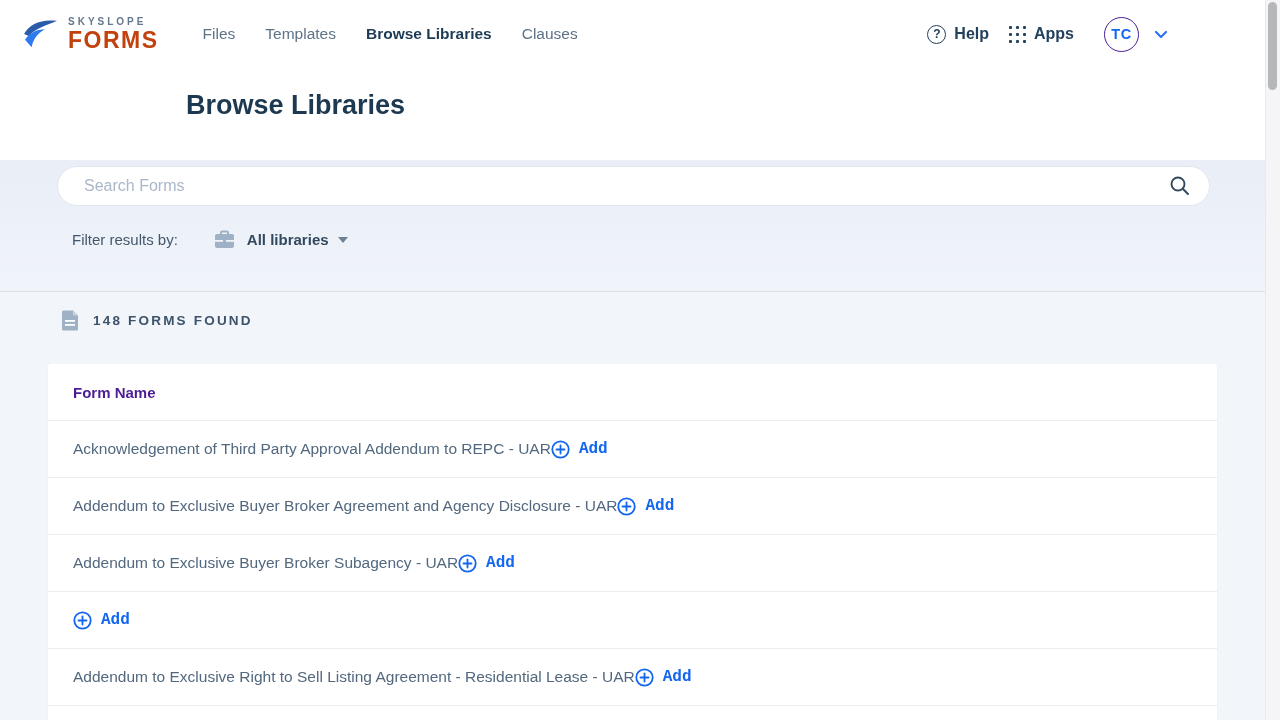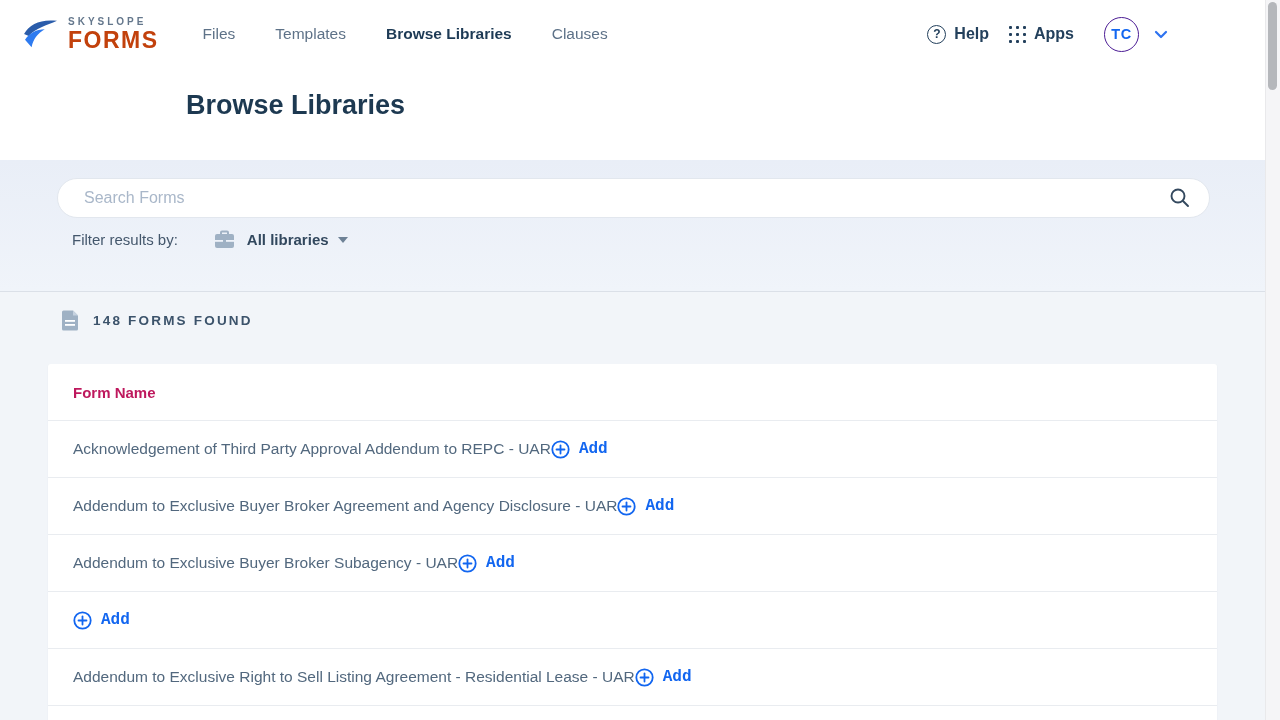--- a/index.html
+++ b/index.html
@@ -13,60 +13,60 @@
   .scrollbar-thumb { position:absolute; top:2px; left:2px; width:9px; height:88px;
     background:#b5b7bb; border-radius:5px; }
 
   
   .header { position:absolute; top:0; left:0; width:1265px; height:160px; background:#ffffff; z-index:5; }
   .topbar { display:flex; align-items:center; height:68px; padding-left:22px; }
   .logo { display:flex; align-items:center; gap:8px; }
   .logo-text { display:flex; flex-direction:column; line-height:1; }
   .logo-top { font-size:10px; font-weight:700; letter-spacing:3px; color:#64778c; margin-bottom:2px; }
   .logo-bottom { font-size:23px; font-weight:700; letter-spacing:1.5px; color:#c2410c; }
-  .nav { display:flex; align-items:flex-start; gap:40px; margin-left:44px; font-size:15.5px; color:#5e7288; }
+  .nav { display:flex; align-items:flex-start; gap:30px; margin-left:44px; font-size:15.5px; color:#5e7288; }
   .nav-item { cursor:pointer; white-space:nowrap; }
   .nav-item.active { color:#1d3a55; font-weight:700; }
   .actions { margin-left:auto; margin-right:97px; display:flex; align-items:center; }
   .action-btn { display:flex; align-items:center; gap:8px; font-size:16px; font-weight:700;
     color:#23405c; cursor:pointer; }
   .action-btn + .action-btn { margin-left:20px; }
   .help-circle { width:19px; height:19px; border:1.7px solid #23405c; border-radius:50%;
     display:flex; align-items:center; justify-content:center; font-size:12px; font-weight:700; color:#23405c; }
   .avatar { width:35px; height:35px; border-radius:50%; background:#ffffff; border:1px solid #4c1d95;
     display:flex; align-items:center; justify-content:center; color:#1266f0;
     font-size:14.5px; font-weight:700; letter-spacing:0.5px; margin-left:30px; cursor:pointer; }
   .chevron { margin-left:15px; cursor:pointer; display:flex; align-items:center; }
   .page-title { position:absolute; left:186px; top:90px; font-size:27px; font-weight:700; color:#1d3951; }
 
   
   .search-section { position:absolute; top:160px; left:0; width:1265px; height:132px;
     background:linear-gradient(180deg,#e9eef7 0%, #f0f4fa 100%); border-bottom:1px solid #dbe0e8; }
-  .search-box { position:absolute; left:57px; top:18px; width:1153px; height:40px; background:#ffffff;
+  .search-box { position:absolute; left:57px; top:6px; width:1153px; height:40px; background:#ffffff;
     border:1px solid #e2e7ee; border-radius:21px; display:flex; align-items:center;
     padding:0 18px 0 26px; }
   .search-input { flex:1; border:none; outline:none; font-size:16px; color:#33475e; background:transparent;
     font-family:"Liberation Sans", sans-serif; }
   .search-input::placeholder { color:#a9b7c9; opacity:1; }
   .search-icon { display:flex; align-items:center; cursor:pointer; }
   .filter-row { position:absolute; left:72px; top:70px; display:flex; align-items:center; font-size:15px; }
   .filter-label { color:#44576c; margin-right:36px; }
   .briefcase-icon { display:flex; align-items:center; margin-right:12px; }
   .filter-value { font-weight:700; color:#32485e; cursor:pointer; }
   .caret-down { width:0; height:0; border-left:5px solid transparent; border-right:5px solid transparent;
     border-top:6px solid #6e8296; margin-left:9px; cursor:pointer; }
 
   
   .results-section { position:absolute; top:292px; left:0; width:1265px; height:428px; background:#f2f5f9; }
   .count-row { position:absolute; left:61px; top:18px; display:flex; align-items:center; gap:14px; }
   .count-text { font-size:13.5px; font-weight:700; letter-spacing:2.2px; color:#3c536b; }
   .card { position:absolute; left:48px; top:72px; width:1169px; height:360px; background:#ffffff;
     border-radius:3px; box-shadow:0 1px 2px rgba(30,50,80,0.05); overflow:hidden; }
   .thead { height:56px; display:flex; align-items:center; padding-left:25px;
-    font-size:15px; font-weight:700; color:#be185d; }
+    font-size:15px; font-weight:700; color:#4c1d95; }
   .row { height:57px; display:flex; align-items:center; justify-content:flex-start;
     padding:0 36px 0 25px; border-top:1px solid #e9ecf0; font-size:15.5px; color:#52687e; background:#fff; }
   .row-partial { height:15px; border-top:1px solid #e9ecf0; background:#fff; }
   .add-btn { display:flex; align-items:center; gap:9px; background:none; border:none;
     color:#1266f0; font-size:16px; font-weight:700; cursor:pointer; font-family:Liberation Mono, monospace; }
 </style>
 </head>
 <body>
 
 <div class="app">

